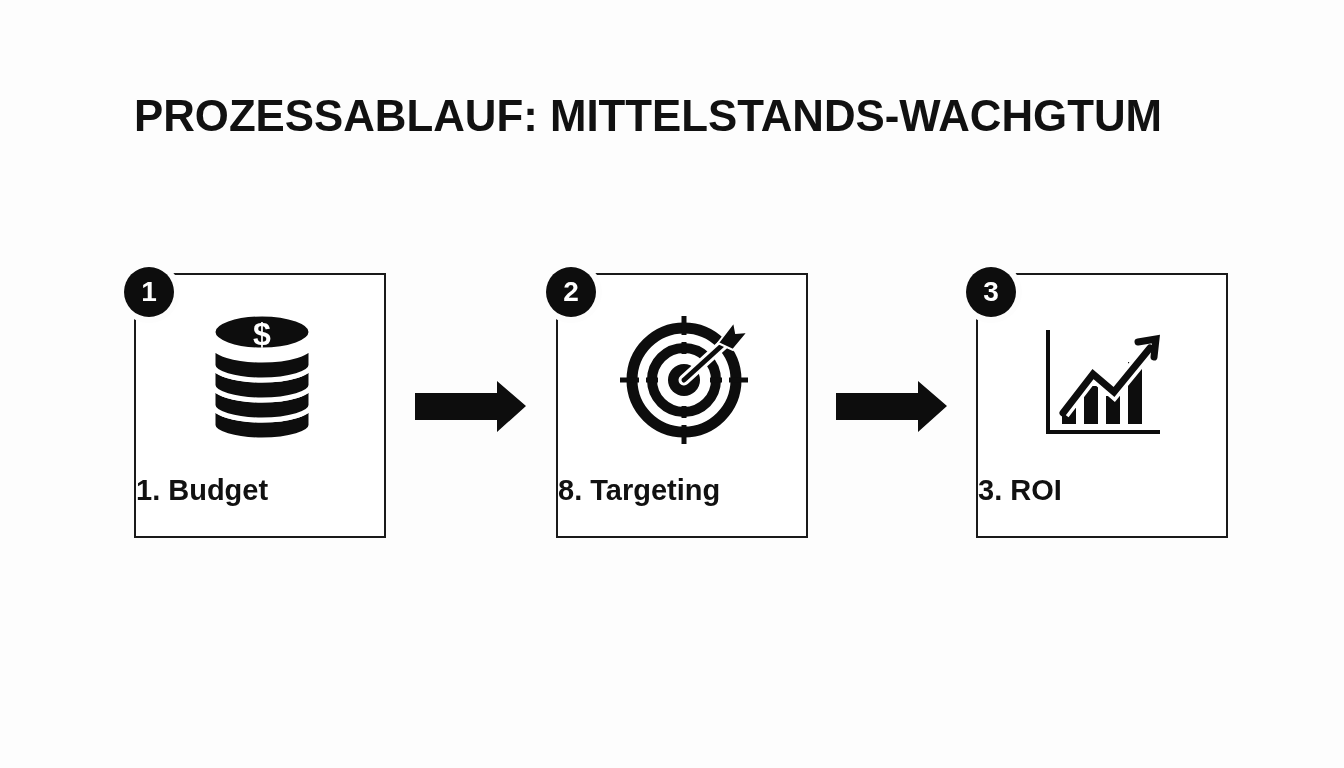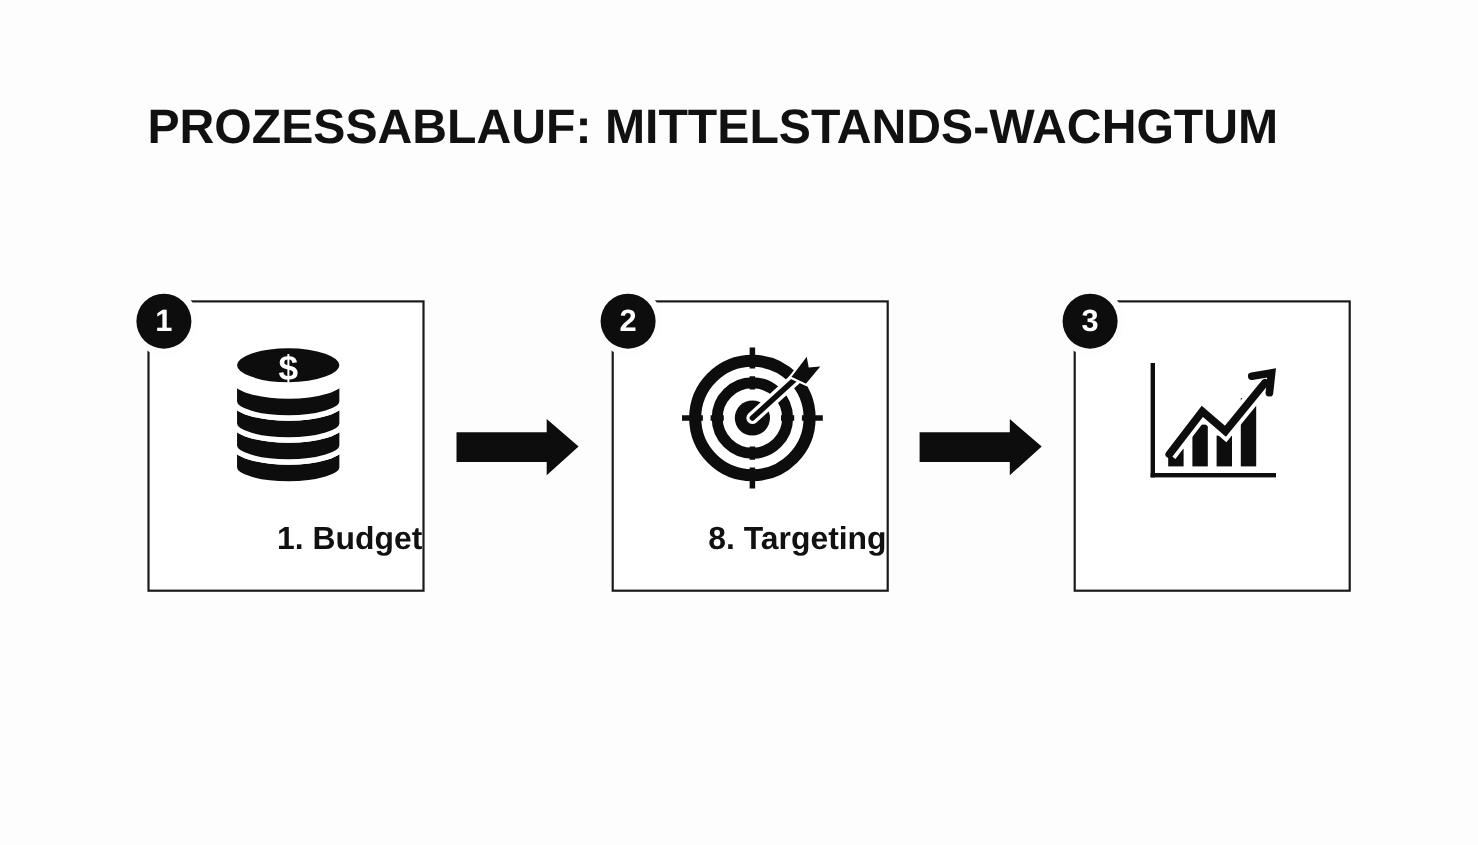--- a/index.html
+++ b/index.html
@@ -23,21 +23,21 @@
       position: absolute; left: -12px; top: -8px;
       width: 50px; height: 50px; border-radius: 50%;
       background: #0d0d0d; color: #fff;
       box-shadow: 0 0 0 6px #fdfdfd;
       display: flex; align-items: center; justify-content: center;
       font-weight: bold; font-size: 28px;
     }
     .step-icon { position: absolute; left: 0; top: 0; }
     .step-label {
       position: absolute; left: 0; right: 0; top: 198px;
-      text-align: right; font-weight: bold; font-size: 29px; line-height: 34px;
+      text-align: left; font-weight: bold; font-size: 29px; line-height: 34px;
     }
     .arrow { position: absolute; top: 378px; }
   </style>
 </head>
 <body>
 
 <div class="title" id="title" style="transform: scaleX(0.995054);">PROZESSABLAUF: MITTELSTANDS-WACHGTUM</div>
 
 <div class="step-box" style="left:134px;">
   <div class="badge">1</div>
@@ -100,13 +100,14 @@
       <rect x="84" y="133" width="14" height="16"></rect>
       <rect x="106" y="111" width="14" height="38"></rect>
       <rect x="128" y="121" width="14" height="28"></rect>
       <rect x="150" y="87" width="14" height="62"></rect>
     </g>
 
     <polyline points="85,138 115,99 136,117 172,73" fill="none" stroke="#fff" stroke-width="14" stroke-linejoin="miter"></polyline>
     <polyline points="85,138 115,99 136,117 172,73" fill="none" stroke="#0d0d0d" stroke-width="7" stroke-linecap="round" stroke-linejoin="miter"></polyline>
     <polyline points="160,67 178,64 176,82" fill="none" stroke="#0d0d0d" stroke-width="7" stroke-linecap="round" stroke-linejoin="miter"></polyline>
   </svg>
+  <div class="step-label">3. ROI</div>
 </div>
 
 </body></html>

